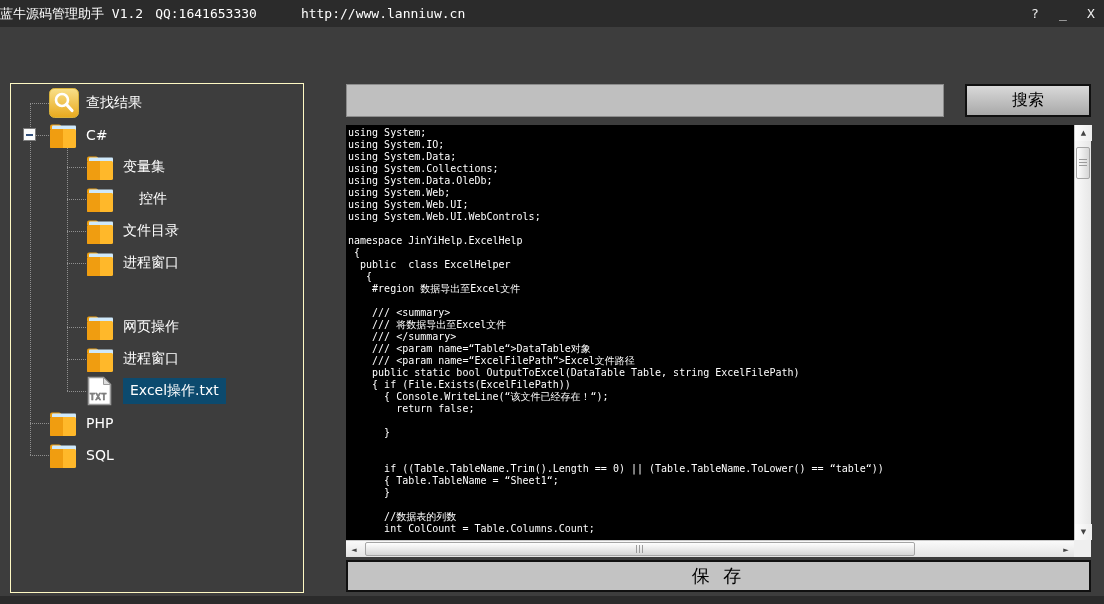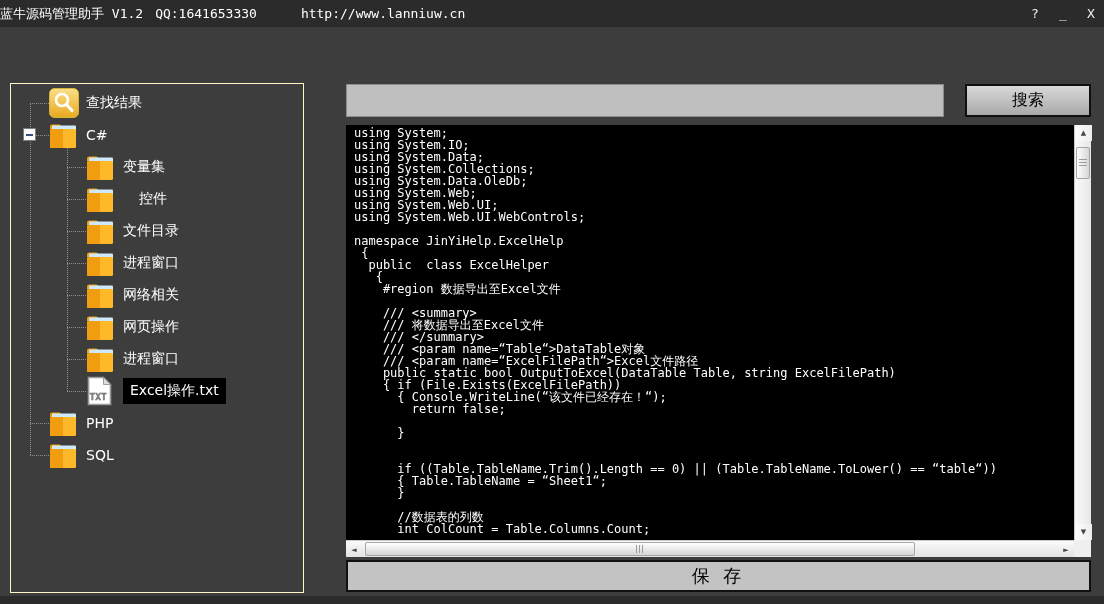--- a/index.html
+++ b/index.html
@@ -19,40 +19,40 @@
   .win-btn { color:#eee; font-size:13px; width:14px; text-align:center; cursor:default;
              font-family:"DejaVu Sans Mono", monospace; }
 
   
   .tree-panel { position:absolute; left:10px; top:83px; width:294px; height:510px;
                 border:1px solid #fef9c3; background:#3d3d3d; overflow:hidden; }
   .tree-inner { position:relative; width:100%; height:100%; }
   .tree-row { position:absolute; left:0; width:100%; height:32px; display:flex; align-items:center; }
   .tree-row .icon-box { position:absolute; display:flex; align-items:center; }
   .tree-label { color:#fff; font-size:14px; white-space:nowrap; }
-  .tree-label.selected { background:#000000; color:#fff; padding:4px 7px; }
+  .tree-label.selected { background:#0c4a6e; color:#fff; padding:4px 7px; }
   .dot-v { position:absolute; border-left:1px dotted #909090; width:0; }
   .dot-h { position:absolute; border-top:1px dotted #909090; height:0; }
   .expander { position:absolute; width:13px; height:13px; background:#fbfbfb;
               border:1px solid #7d7d7d; display:flex; align-items:center; justify-content:center; }
   .expander::after { content:""; width:7px; height:2px; background:#33517c; display:block; }
 
   
   .search-input { position:absolute; left:346px; top:84px; width:598px; height:33px;
                   background:#bfbfbf; border:1px solid #8c8c8c; font-size:14px; padding:0 6px;
                   font-family:"DejaVu Sans Mono", monospace; outline:none; }
   .search-button { position:absolute; left:965px; top:84px; width:126px; height:33px;
                    background:linear-gradient(#d9d9d9,#a9a9a9); border:2px solid #101010;
                    font-size:16px; color:#000; cursor:pointer; font-family:"DejaVu Sans", sans-serif; }
 
   
   .code-area { position:absolute; left:346px; top:125px; width:728px; height:415px;
                background:#000; overflow:hidden; }
-  .code-area pre { margin:0; padding:2px 0 0 8px; color:#fff; font-family:"DejaVu Sans Mono", monospace;
-                   font-size:12px; line-height:12px; white-space:pre; }
+  .code-area pre { margin:0; padding:2px 0 0 2px; color:#fff; font-family:"DejaVu Sans Mono", monospace;
+                   font-size:10px; line-height:12px; white-space:pre; }
 
   
   .vscroll { position:absolute; left:1074px; top:125px; width:17px; height:415px;
              background:linear-gradient(to right,#fafafa,#e7e7e7); border-left:1px solid #c9c9c9; }
   .vscroll .arrow { position:absolute; left:0; width:17px; height:16px; display:flex;
                     align-items:center; justify-content:center; font-size:7px; color:#444;
                     background:linear-gradient(to right,#fdfdfd,#ededed); cursor:pointer; }
   .vscroll .arrow.up { top:0; }
   .vscroll .arrow.down { bottom:0; }
   .vthumb { position:absolute; left:1px; top:22px; width:14px; height:32px;
@@ -172,32 +172,20 @@
           <span class="icon-box" style="left: 75px;">
             <svg width="28" height="27" viewBox="0 0 28 27">
       <path d="M1 7 L1 4.5 Q1 2.5 3 2.5 L10 2.5 Q11.8 2.5 12.3 4.3 L13 7 Z" fill="#ee9f10"></path>
       <rect x="3" y="3.5" width="24" height="6" rx="1" fill="#cfe9fb"></rect>
       <rect x="1" y="7" width="26" height="19" rx="1.5" fill="#ffb82a"></rect>
       <path d="M1 8.5 Q1 7 2.5 7 L14 7 L14 26 L2.5 26 Q1 26 1 24.5 Z" fill="#f09d10"></path>
     </svg>
           </span>
           <span class="tree-label" style="position: absolute; left: 112px;">进程窗口</span>
         </div>
-        <div class="tree-row" style="top: 195px;">
-          <div class="dot-h" style="left: 56px; top: 16px; width: 19px;"></div>
-          <span class="icon-box" style="left: 75px;">
-            <svg width="28" height="27" viewBox="0 0 28 27">
-      <path d="M1 7 L1 4.5 Q1 2.5 3 2.5 L10 2.5 Q11.8 2.5 12.3 4.3 L13 7 Z" fill="#ee9f10"></path>
-      <rect x="3" y="3.5" width="24" height="6" rx="1" fill="#cfe9fb"></rect>
-      <rect x="1" y="7" width="26" height="19" rx="1.5" fill="#ffb82a"></rect>
-      <path d="M1 8.5 Q1 7 2.5 7 L14 7 L14 26 L2.5 26 Q1 26 1 24.5 Z" fill="#f09d10"></path>
-    </svg>
-          </span>
-          <span class="tree-label" style="position: absolute; left: 112px;">网络相关</span>
-        </div>
         <div class="tree-row" style="top: 227px;">
           <div class="dot-h" style="left: 56px; top: 16px; width: 19px;"></div>
           <span class="icon-box" style="left: 75px;">
             <svg width="28" height="27" viewBox="0 0 28 27">
       <path d="M1 7 L1 4.5 Q1 2.5 3 2.5 L10 2.5 Q11.8 2.5 12.3 4.3 L13 7 Z" fill="#ee9f10"></path>
       <rect x="3" y="3.5" width="24" height="6" rx="1" fill="#cfe9fb"></rect>
       <rect x="1" y="7" width="26" height="19" rx="1.5" fill="#ffb82a"></rect>
       <path d="M1 8.5 Q1 7 2.5 7 L14 7 L14 26 L2.5 26 Q1 26 1 24.5 Z" fill="#f09d10"></path>
     </svg>
           </span>

